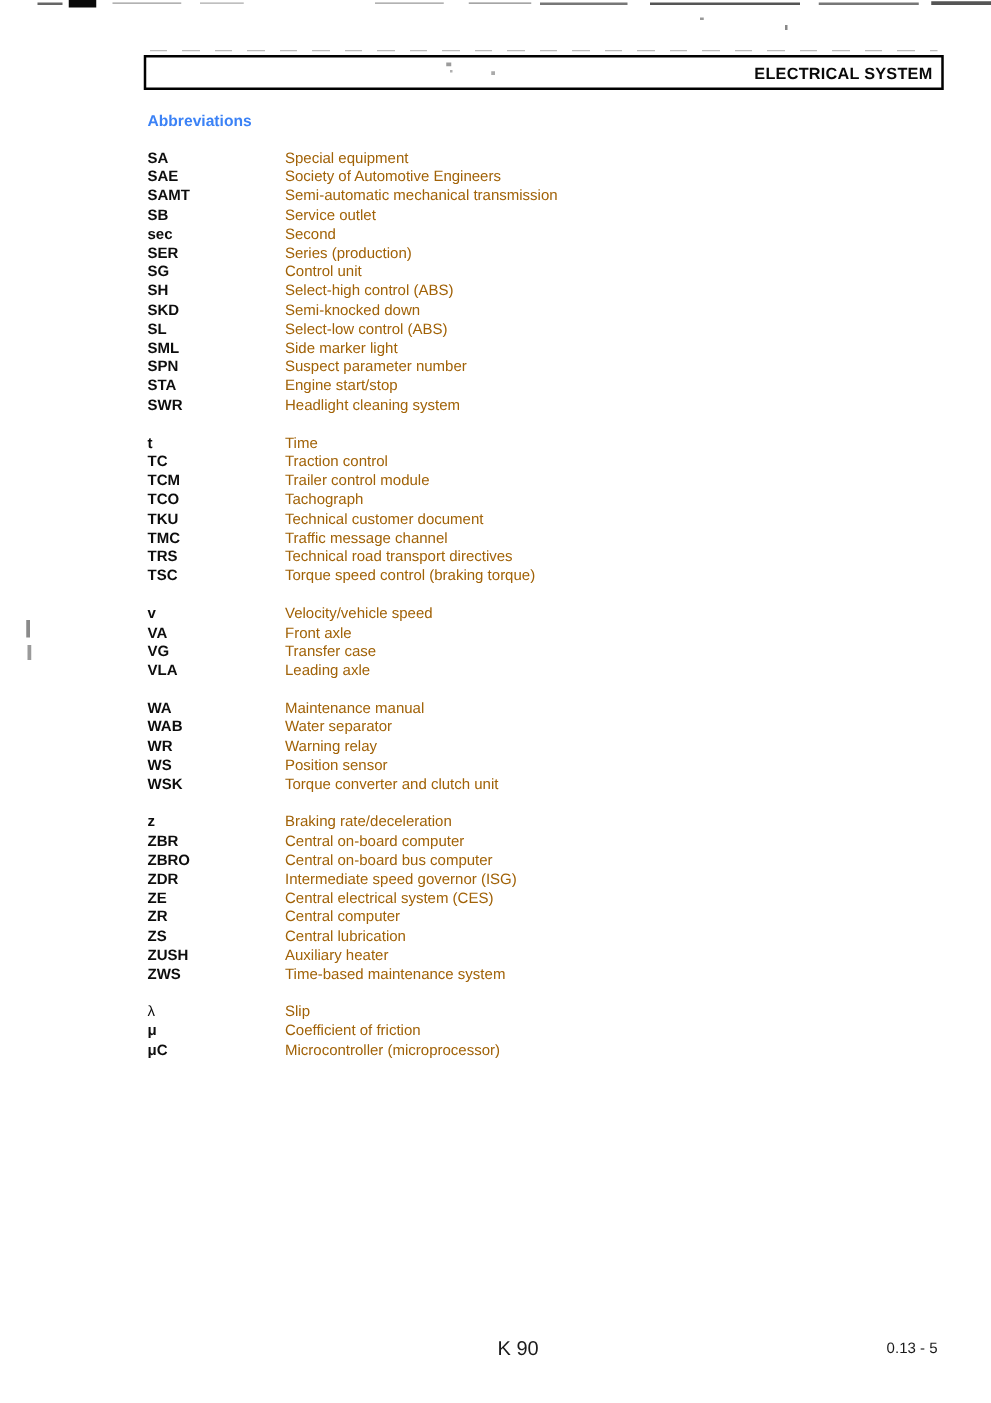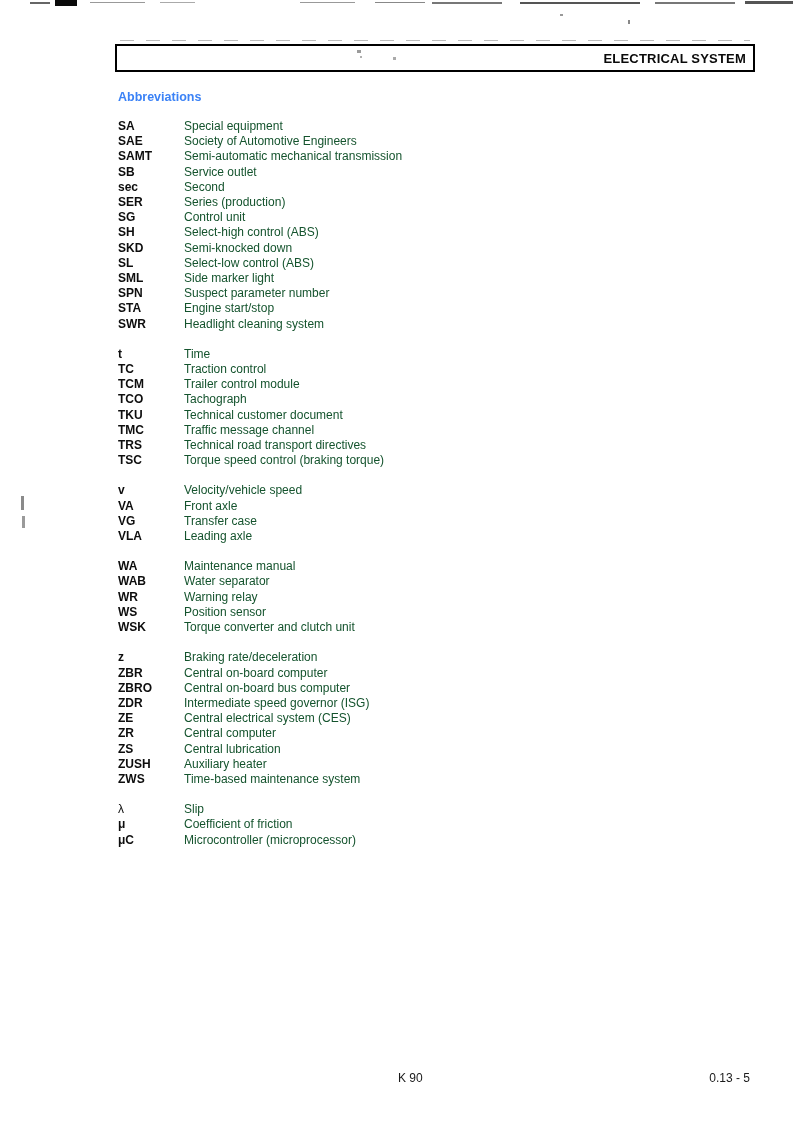--- a/index.html
+++ b/index.html
@@ -67,36 +67,36 @@
 
   
   .abbrev-list {
     position: absolute;
     left: 118px; top: 119px;
     width: 560px;
     font-size: 12px;
     line-height: 15.2px;
   }
   .abbrev-group { margin-bottom: 15px; }
-  .abbrev-row { display: flex; }
+  .abbrev-row { display: flex; gap: 44px; }
   .term {
     width: 66px;
     flex: 0 0 66px;
     font-weight: bold;
     color: #0d0d0d;
   }
   .term.plain { font-weight: normal; }
   .term sub { font-size: 8.5px; font-weight: bold; }
-  .definition { color: #14532d; }
+  .definition { color: #a16207; }
 
   
   .footer-center {
     position: absolute;
     left: 398px; top: 1071px;
-    font-size: 12px;
+    font-size: 16px;
     color: #1a1a1a;
   }
   .footer-right {
     position: absolute;
     right: 74px; top: 1071px;
     font-size: 12px;
     color: #1a1a1a;
   }
 </style>
 </head>

